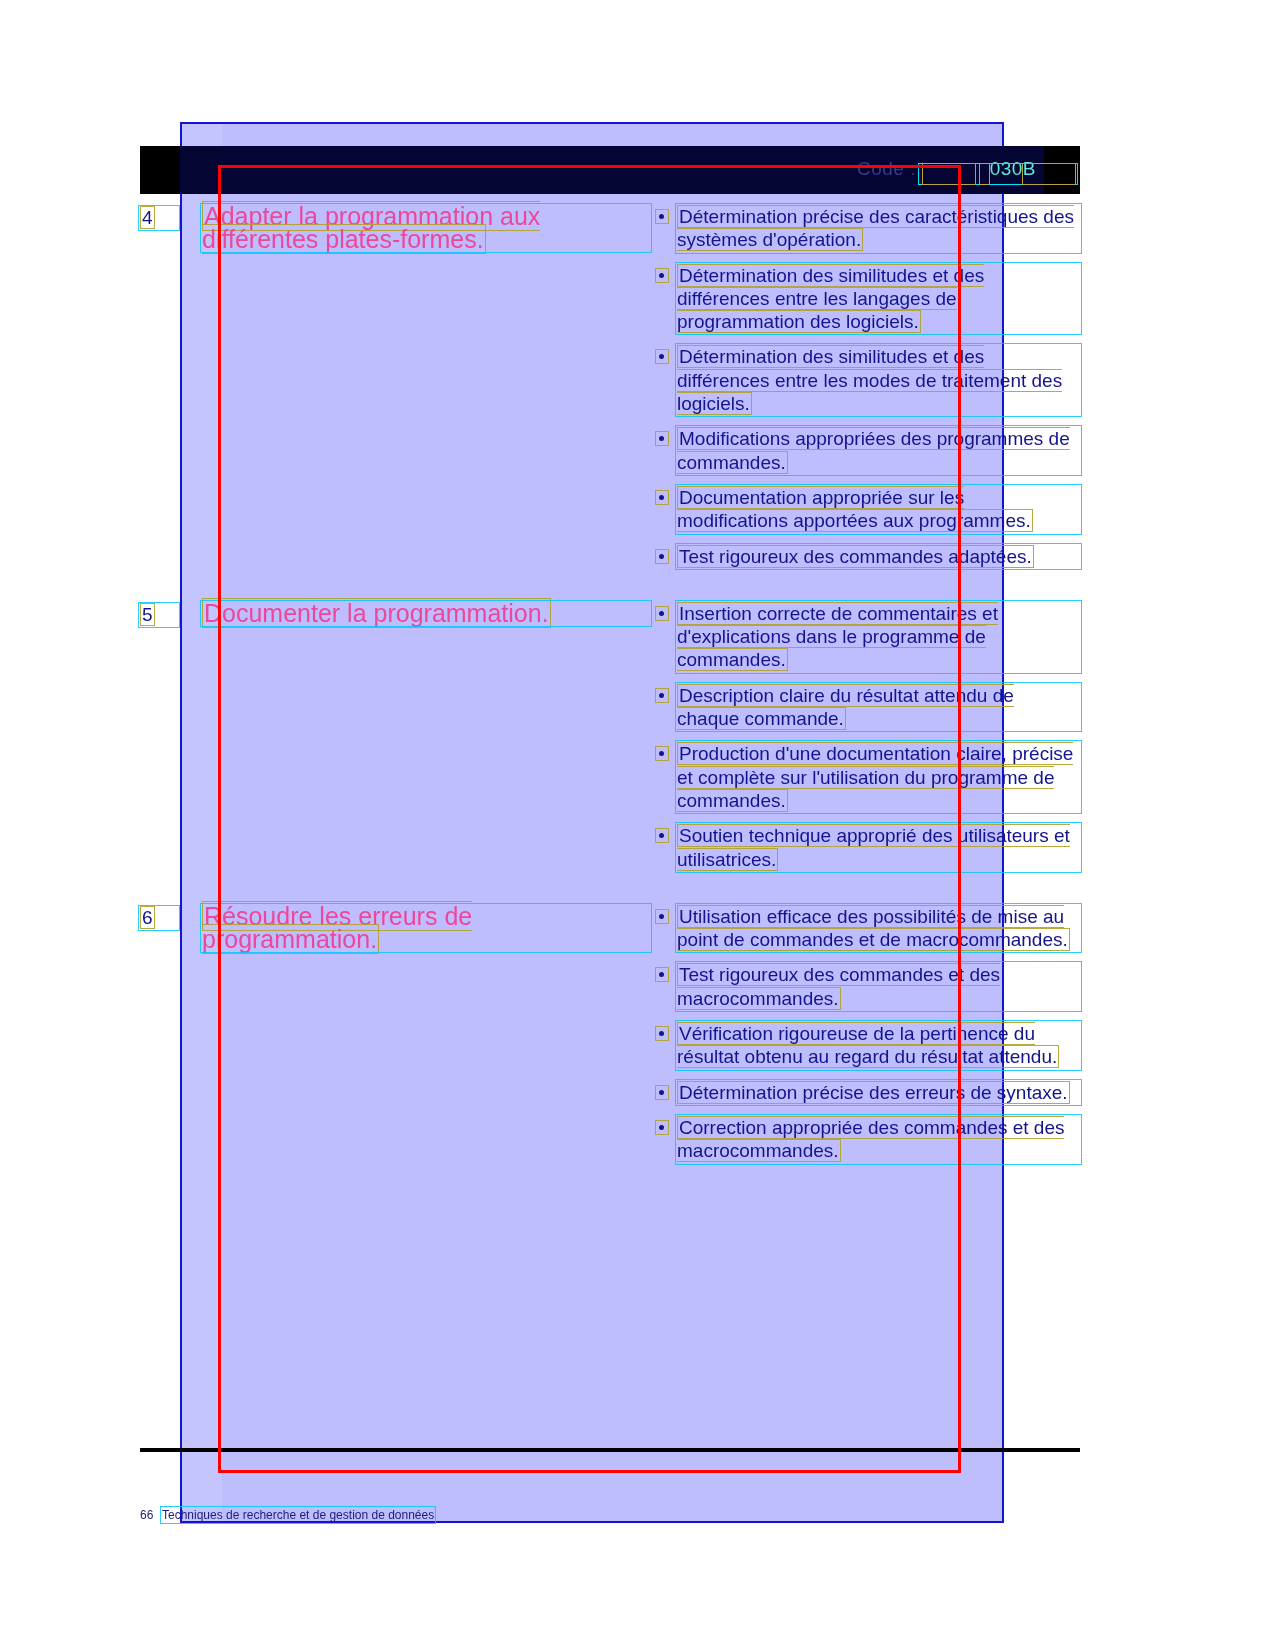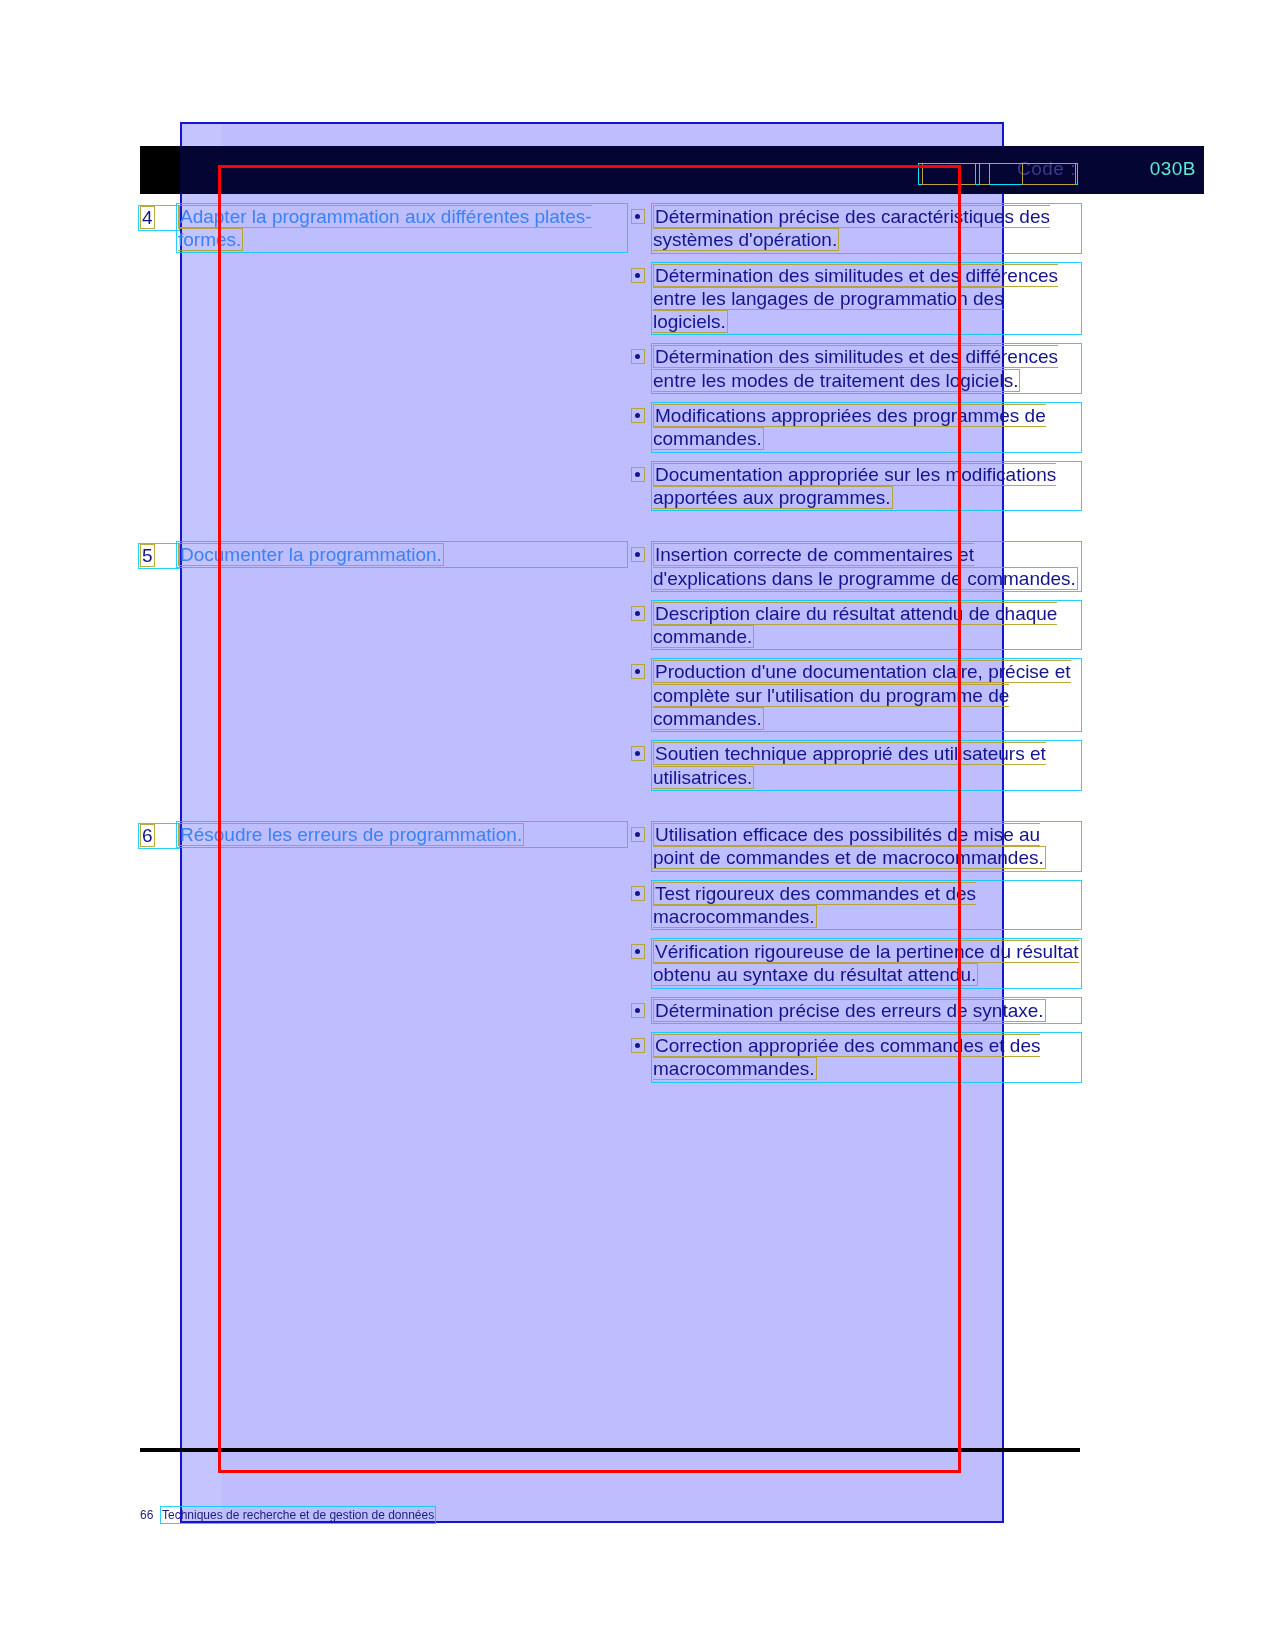--- a/index.html
+++ b/index.html
@@ -56,21 +56,21 @@
   #header-band {
     position: absolute;
     left: 140px; top: 146px;
     width: 940px; height: 48px;
     background: #000000;
     z-index: 5;
   }
   #header-inner {
     position: absolute;
     left: 40px; top: 0px;
-    width: 1024px; height: 48px;
+    width: 864px; height: 48px;
     background: #050533;
   }
   #header-code-label {
     position: absolute;
     right: 128px; top: 12px;
     font-size: 19px;
     color: #3a3a8c;
     letter-spacing: .5px;
     white-space: nowrap;
   }
@@ -115,24 +115,25 @@
     width: 38px;
     flex: 0 0 38px;
     font-size: 19px;
     color: #14148c;
     padding-top: 2px;
     position: relative;
   }
   .left-cell {
     flex: 0 0 448px;
     width: 448px;
-    font-size: 19px;
+    font-size: 25px;
     line-height: 23px;
-    color: #3b82f6;
-    position: relative;
+    color: #ec4899;
+    position: relative;
+    margin-left: 24px;
   }
   .right-cell {
     flex: 1 1 auto;
     position: relative;
   }
   ul.bullets {
     list-style: none;
     margin: 0;
     padding: 0;
   }
@@ -248,20 +249,24 @@
               <span class="ocr-line"><span class="word-box">Détermination des similitudes et des différences entre les modes de traitement des logiciels.</span></span>
             </li>
             <li>
               <span class="bullet-box"></span>
               <span class="ocr-line"><span class="word-box">Modifications appropriées des programmes de commandes.</span></span>
             </li>
             <li>
               <span class="bullet-box"></span>
               <span class="ocr-line"><span class="word-box">Documentation appropriée sur les modifications apportées aux programmes.</span></span>
             </li>
+            <li>
+              <span class="bullet-box"></span>
+              <span class="ocr-line"><span class="word-box">Test rigoureux des commandes adaptées.</span></span>
+            </li>
           </ul>
         </div>
       </div>
     </div>
 
     <div class="group">
       <div class="row">
         <div class="num-cell">
           <span class="ocr-line"><span class="word-box">5</span></span>
         </div>
@@ -304,21 +309,21 @@
             <li>
               <span class="bullet-box"></span>
               <span class="ocr-line"><span class="word-box">Utilisation efficace des possibilités de mise au point de commandes et de macrocommandes.</span></span>
             </li>
             <li>
               <span class="bullet-box"></span>
               <span class="ocr-line"><span class="word-box">Test rigoureux des commandes et des macrocommandes.</span></span>
             </li>
             <li>
               <span class="bullet-box"></span>
-              <span class="ocr-line"><span class="word-box">Vérification rigoureuse de la pertinence du résultat obtenu au syntaxe du résultat attendu.</span></span>
+              <span class="ocr-line"><span class="word-box">Vérification rigoureuse de la pertinence du résultat obtenu au regard du résultat attendu.</span></span>
             </li>
             <li>
               <span class="bullet-box"></span>
               <span class="ocr-line"><span class="word-box">Détermination précise des erreurs de syntaxe.</span></span>
             </li>
             <li>
               <span class="bullet-box"></span>
               <span class="ocr-line"><span class="word-box">Correction appropriée des commandes et des macrocommandes.</span></span>
             </li>
           </ul>

